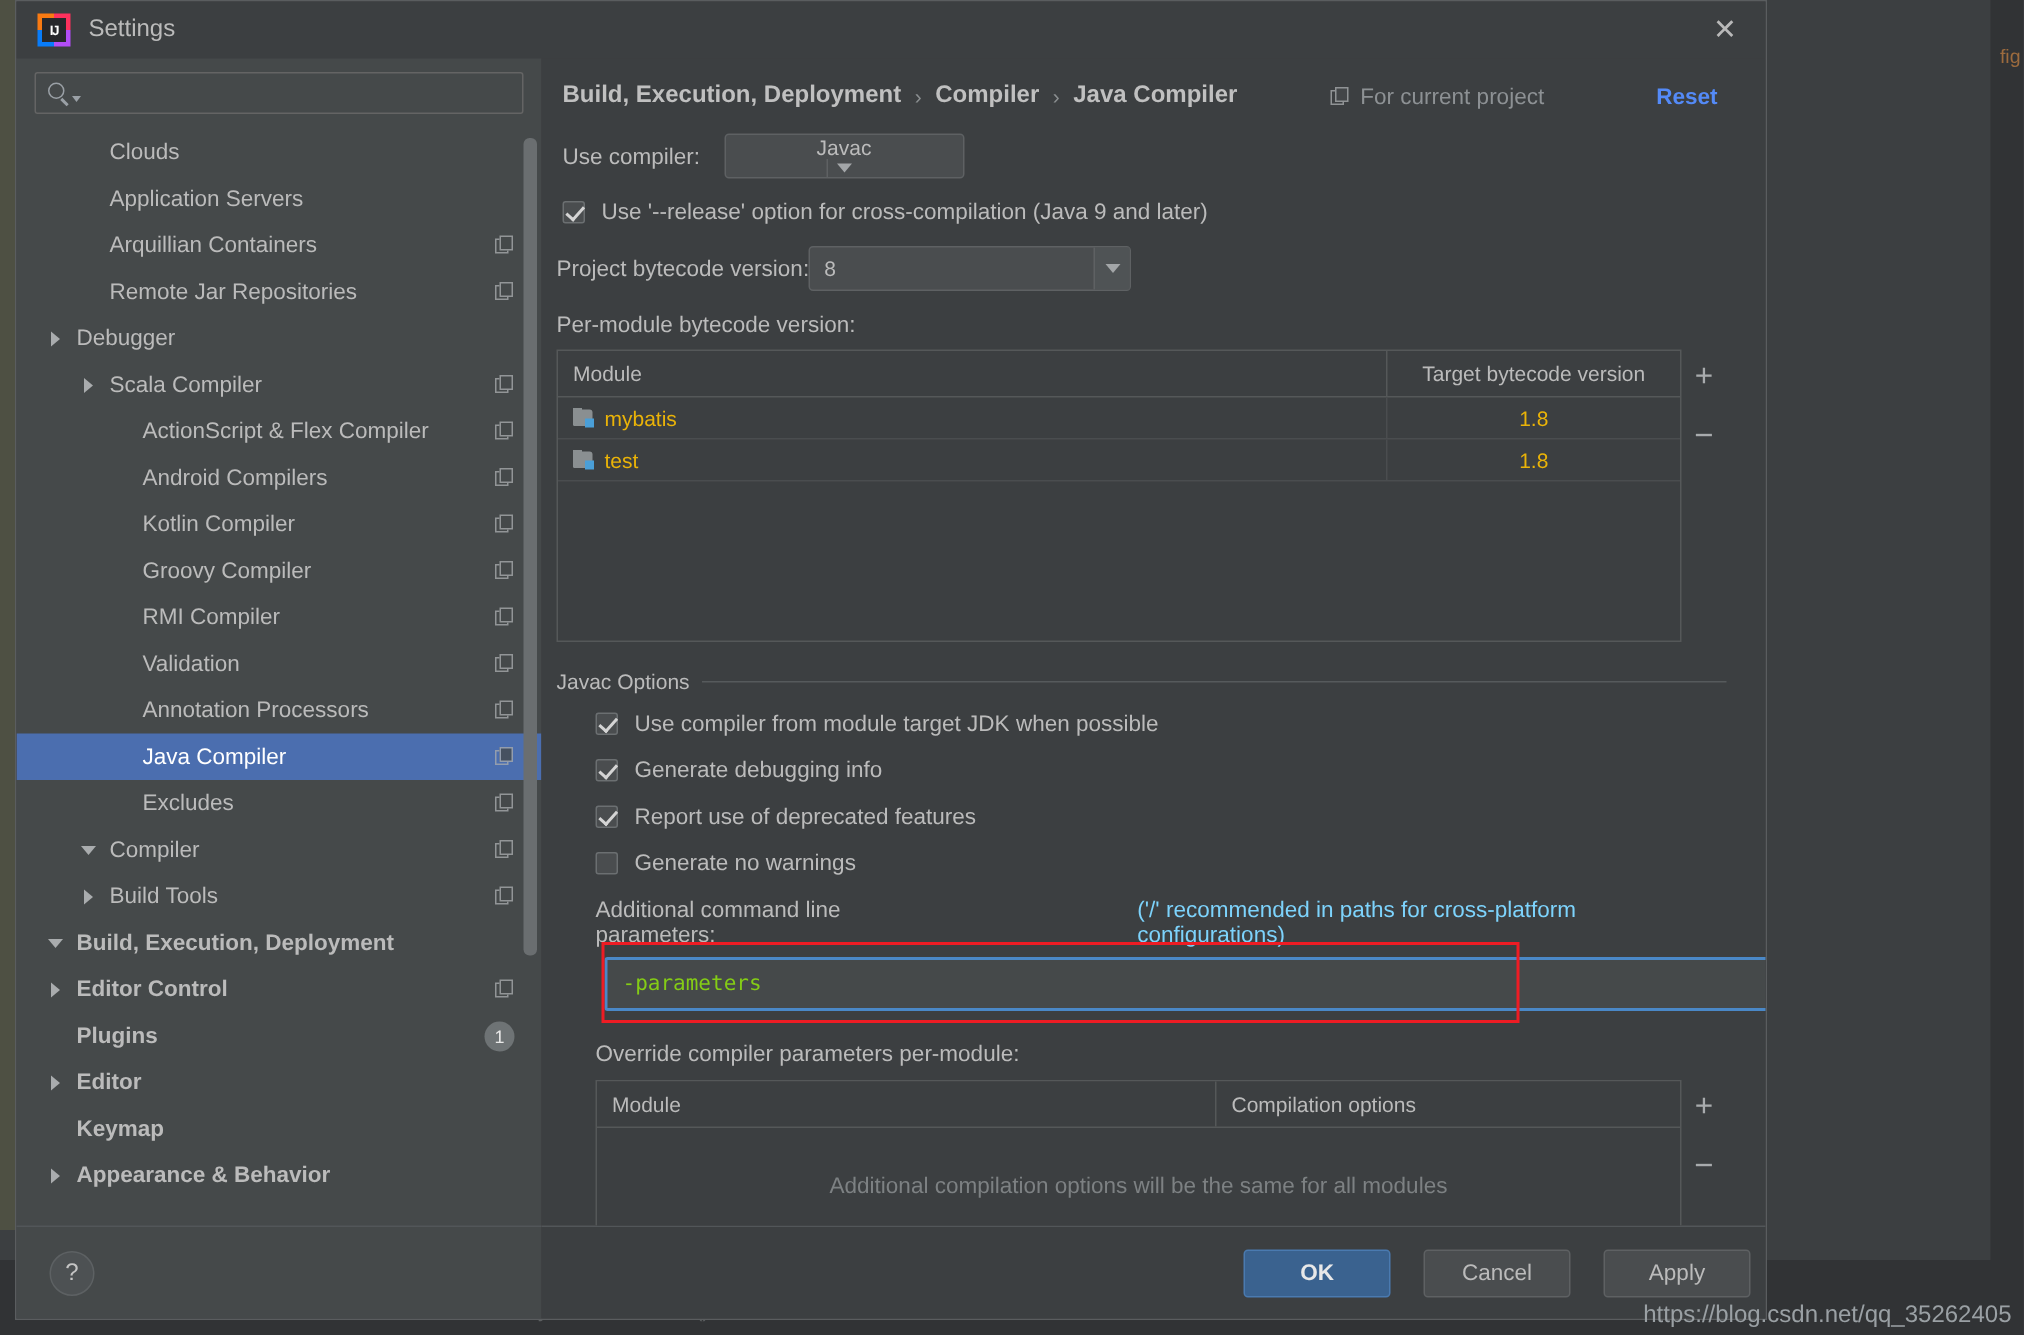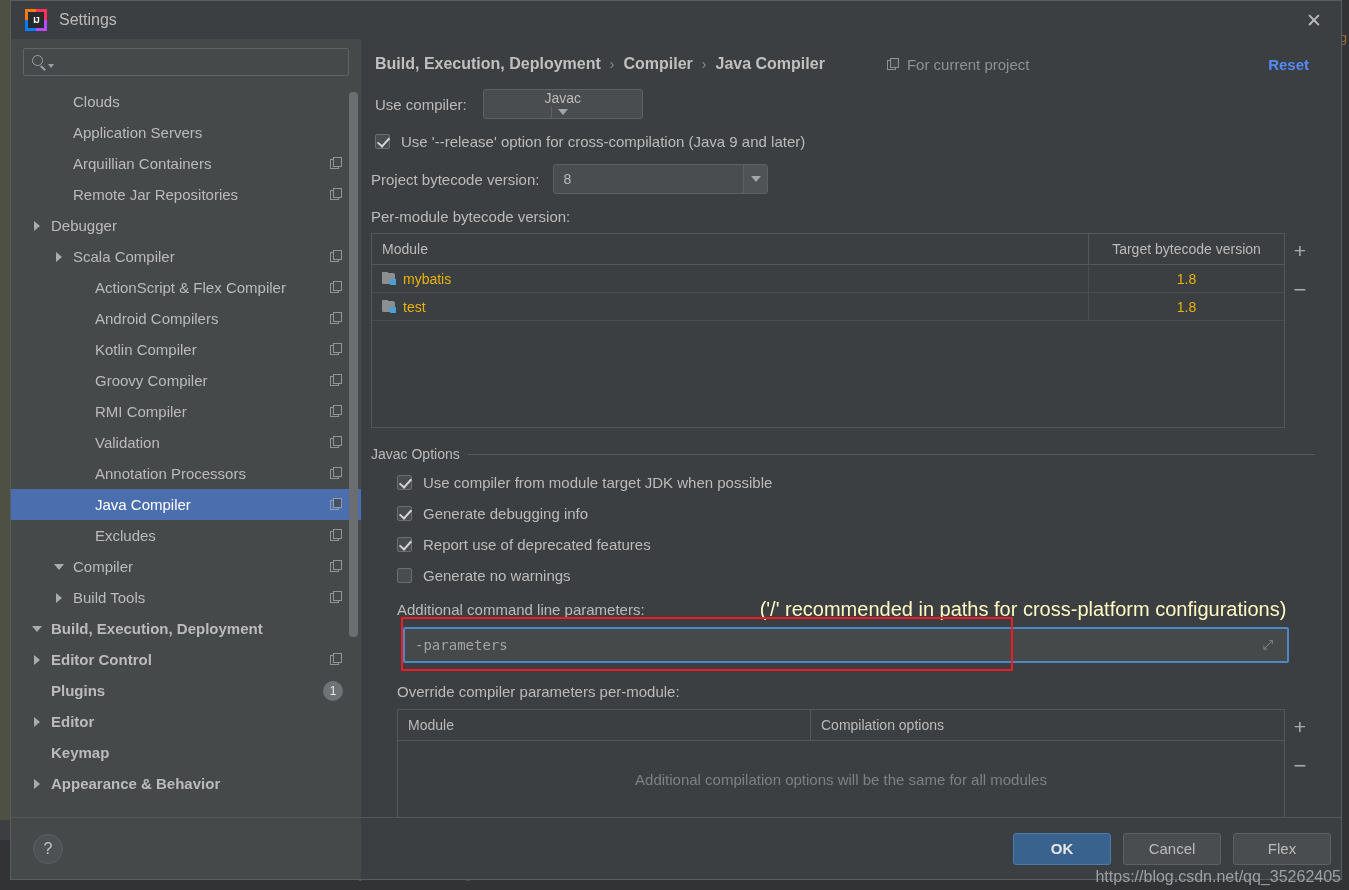--- a/index.html
+++ b/index.html
@@ -15,21 +15,21 @@
   .ide-bg { position: absolute; inset: 0; background: #3c3f41; }
   .ide-bg-left { position: absolute; left: 0; top: 0; width: 10px; height: 820px; background: #4e5043; }
   .ide-bg-strip { position: absolute; left: 0; top: 840px; width: 1349px; height: 50px; background: #313335; }
   .ide-bg-tab { position: absolute; left: 200px; top: 865px; width: 420px; height: 25px;
     color: #5c5f61; font-size: 14px; text-align: center; overflow: hidden; }
   .ide-bg-right { position: absolute; right: 0; top: 0; width: 22px; height: 890px; background: #313335; }
   .ide-bg-cfg { position: absolute; right: 2px; top: 30px; color: #9c6b3e; font-size: 13px; }
 
   
   .dialog {
-    position: absolute; left: 10px; top: 0; width: 1332px; height: 880px;
+    position: absolute; left: 10px; top: 0; width: 1168px; height: 880px;
     background: #3c3f41; border: 1px solid #5a5d5f;
     display: flex; flex-direction: column;
   }
 
   
   .titlebar { height: 38px; flex: 0 0 38px; display: flex; align-items: center;
     padding: 0 6px 0 14px; background: #3c3f41; }
   .app-logo { width: 22px; height: 22px; position: relative; flex: 0 0 22px; margin-right: 12px; }
   .app-logo .sq1 { position: absolute; left: 0; top: 0; width: 11px; height: 11px; background: #f97a12; }
   .app-logo .sq2 { position: absolute; right: 0; top: 0; width: 11px; height: 11px; background: #fe315d; }
@@ -148,35 +148,35 @@
   .ic-btn { width: 24px; height: 24px; display: flex; align-items: center; justify-content: center;
     color: #a8abad; font-size: 21px; cursor: pointer; line-height: 1; }
   .ic-btn.minus { font-size: 22px; }
 
   
   .group { margin: 18px 0 0 10px; }
   .group-title-row { display: flex; align-items: center; gap: 8px; }
   .group-title { font-size: 14px; color: #bbbbbb; white-space: nowrap; }
   .group-line { flex: 1; height: 1px; background: #565a5c; }
 
-  .param-hint { font-size: 20px; color: #fef9c3; }
+  .param-hint { font-size: 15px; color: #7dd3fc; }
 
   .param-field-wrap { position: relative; margin-left: 32px; margin-top: 6px; }
   .param-field { height: 36px; background: #45494a; border: 2px solid #4a88c7; border-radius: 2px;
     display: flex; align-items: center; padding: 0 10px; }
-  .param-input { flex: 1; background: transparent; border: none; outline: none; color: #a3a3a3;
+  .param-input { flex: 1; background: transparent; border: none; outline: none; color: #84cc16;
     font-family: "DejaVu Sans Mono", monospace; font-size: 14px; }
   .expand-ic { width: 18px; height: 18px; color: #8b8f91; font-size: 13px;
     display: flex; align-items: center; justify-content: center; cursor: pointer; }
   .redbox { position: absolute; left: -2px; top: -10px; width: 612px; height: 54px;
     border: 2px solid #ee1c24; pointer-events: none; }
 
   
   .footer { height: 62px; flex: 0 0 62px; border-top: 1px solid #525659; display: flex;
-    align-items: center; justify-content: flex-end; padding-right: 10px; gap: 12px; }
+    align-items: center; justify-content: flex-end; padding-right: 10px; gap: 22px; }
   .btn { min-width: 98px; height: 32px; border-radius: 3px; font-size: 15px;
     display: flex; align-items: center; justify-content: center; cursor: pointer;
     border: 1px solid #5e6163; background: #4a4d4f; color: #bbbbbb; }
   .btn.primary { background: #3a628f; border-color: #4a7ab0; color: #e8e8e8; font-weight: bold; }
 
   .watermark { position: absolute; right: 8px; bottom: 4px; font-size: 16px; color: #9aa0a4;
     font-family: "Liberation Sans", sans-serif; }
 </style>
 </head>
 <body>
@@ -434,21 +434,21 @@
                 <span class="caret"></span>
               </span>
           </div>
         </div>
 
         <div class="row cb-row" style="margin-top:14px;padding-left:14px;">
           <span class="cb checked"></span>
           <span class="cb-label">Use '--release' option for cross-compilation (Java 9 and later)</span>
         </div>
 
-        <div class="row" style="margin-top:14px;gap:14px;padding-left:10px;">
+        <div class="row" style="margin-top:14px;gap:0;padding-left:10px;">
           <span class="lbl">Project bytecode version:</span>
           <div class="combo flat" style="width:215px;">
             <span class="val">8</span>
             <span class="dd" style="background:#4f5355;border-left:1px solid #5e6163;">
                 <span class="caret"></span>
               </span>
           </div>
         </div>
 
         <div class="row" style="margin-top:14px;padding-left:10px;">
@@ -546,20 +546,20 @@
               <div class="ic-btn minus">−</div>
             </div>
           </div>
         </div>
 
       </div>
 
       <div class="footer">
         <div class="btn primary">OK</div>
         <div class="btn">Cancel</div>
-        <div class="btn">Flex</div>
+        <div class="btn">Apply</div>
       </div>
     </div>
 
   </div>
 </div>
 
 <div class="watermark">https://blog.csdn.net/qq_35262405</div>
 
 </body></html>

